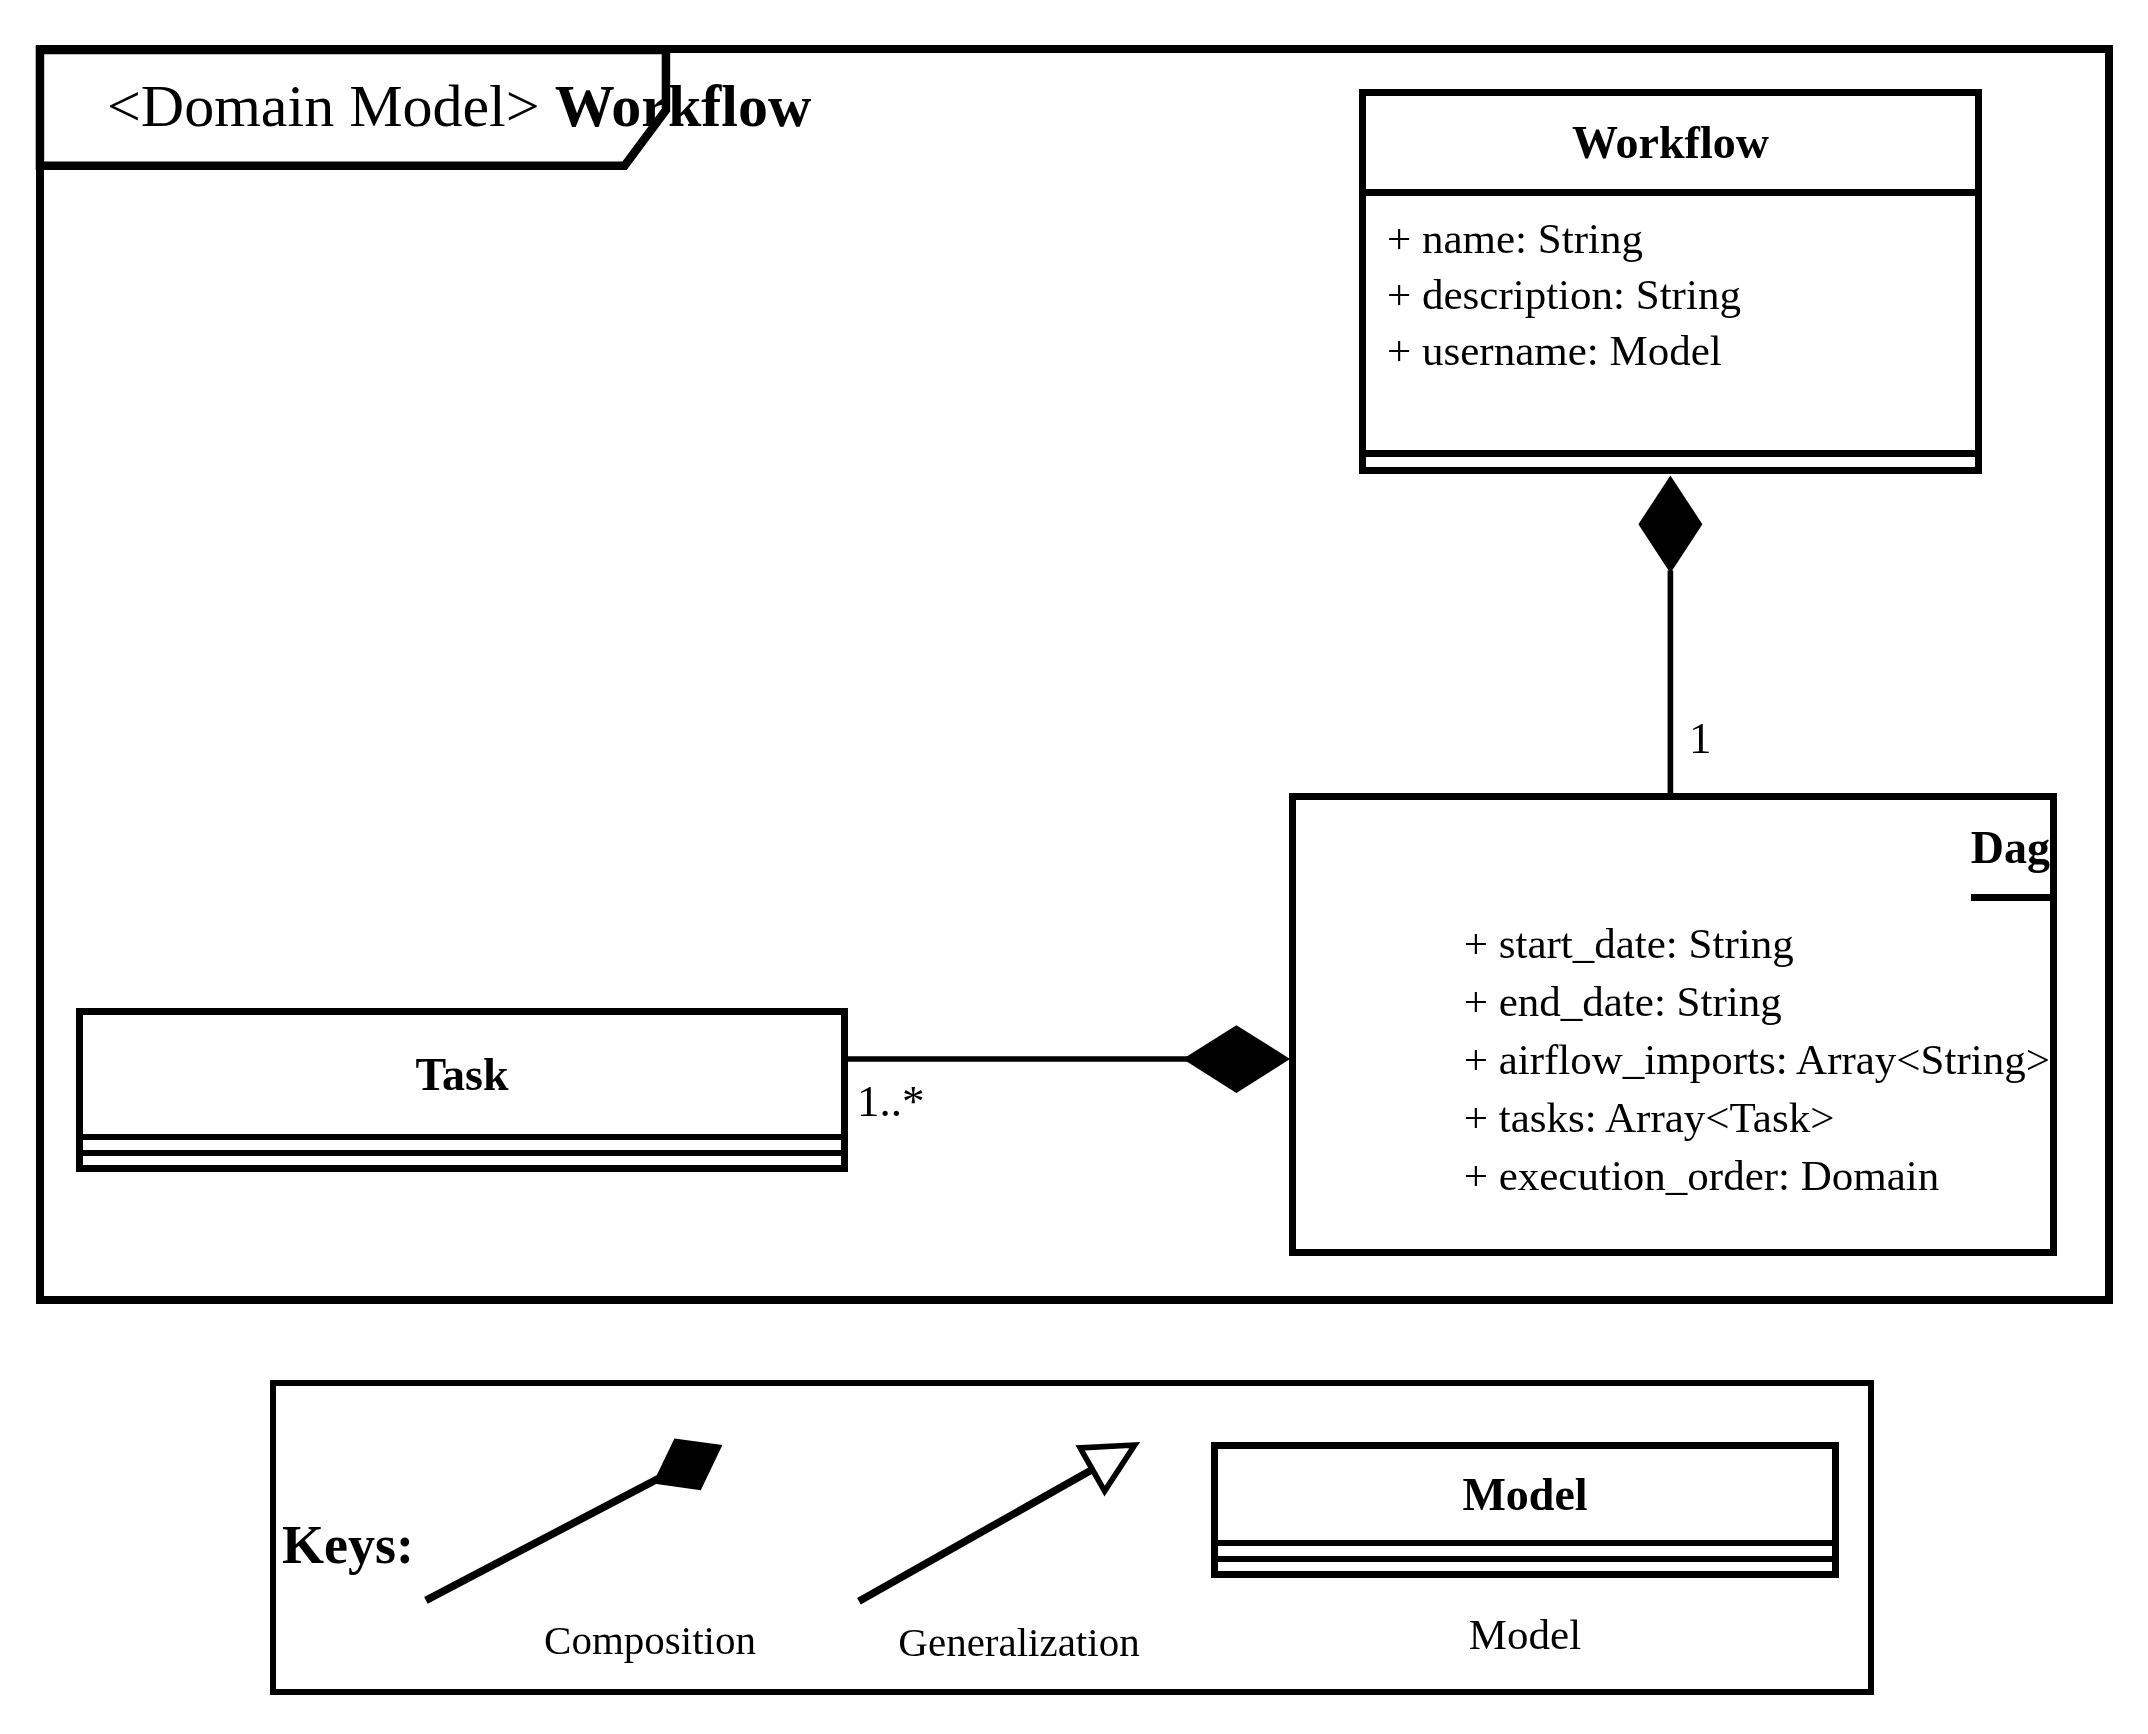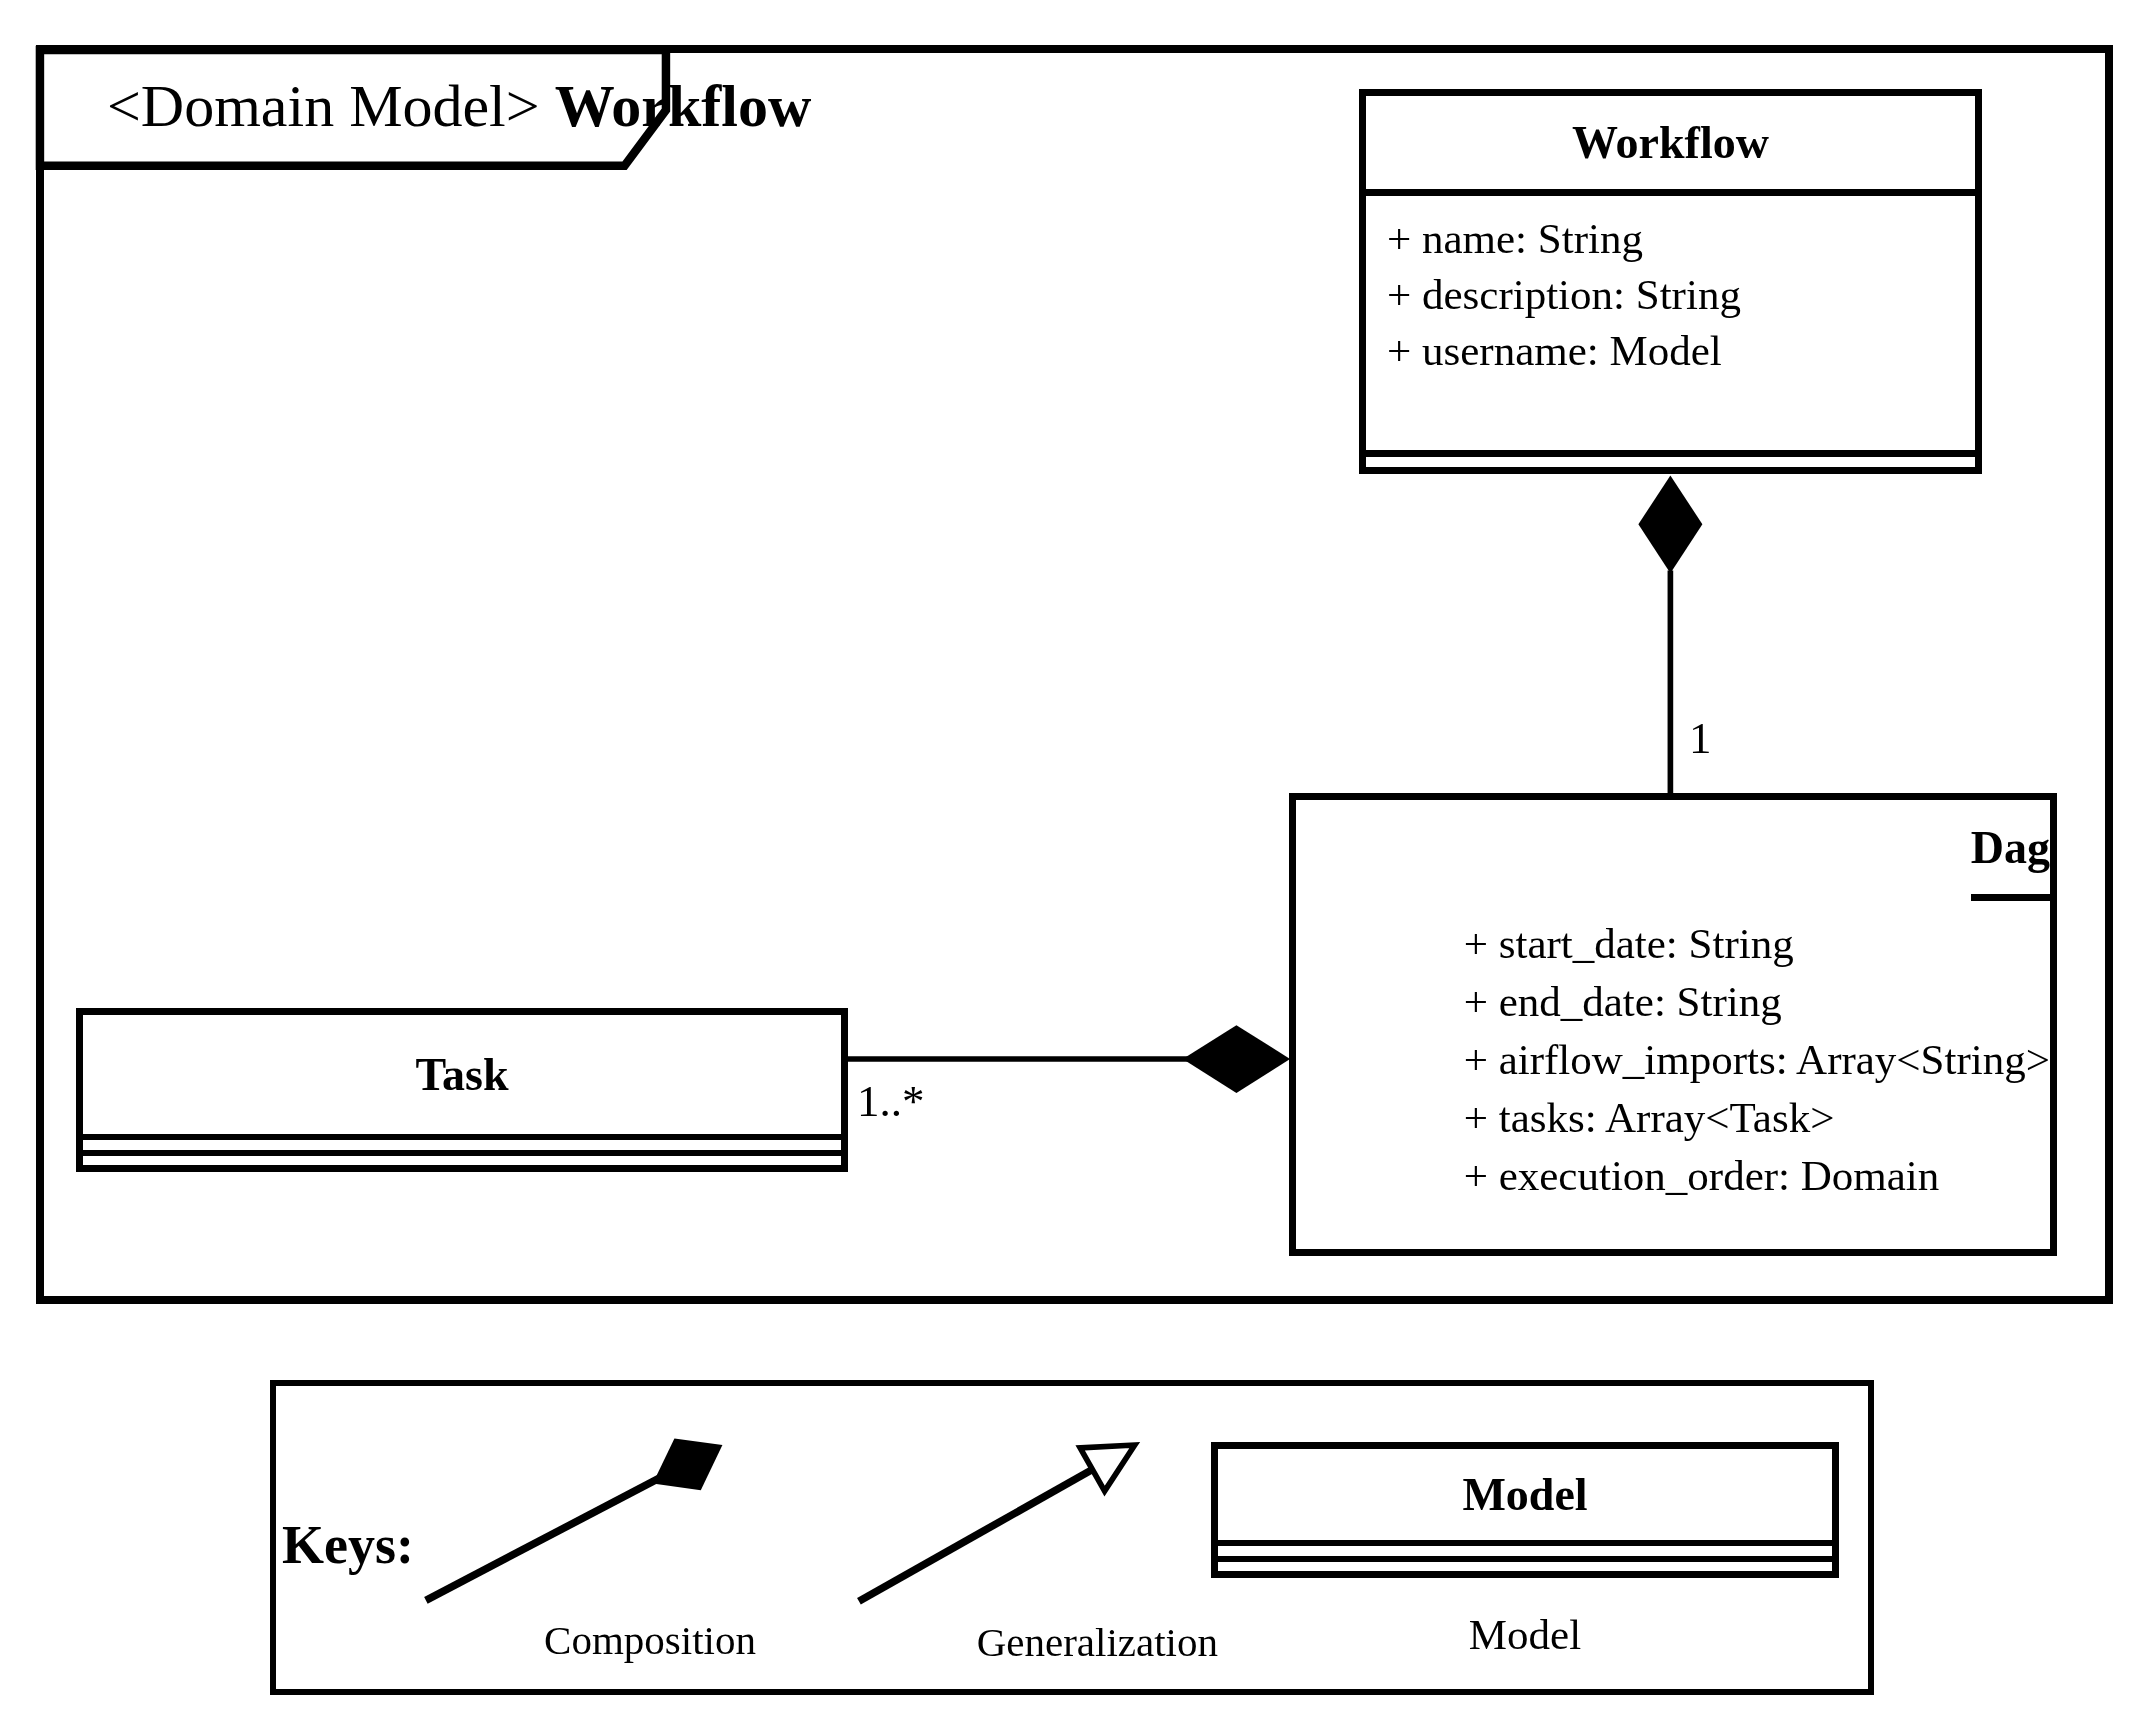--- a/index.html
+++ b/index.html
@@ -106,21 +106,21 @@
     font-weight: bold;
     white-space: nowrap;
   }
   .legend-caption {
     font-size: 41px;
     text-align: center;
     width: 320px;
     white-space: nowrap;
   }
   .cap-composition { left: 490px; top: 1616px; }
-  .cap-generalization { left: 898px; top: 1618px; text-align: right; }
+  .cap-generalization { left: 859px; top: 1618px; }
   .cap-model { left: 1365px; top: 1610px; font-size: 43px; }
 </style>
 </head>
 <body>
 
 <div class="abs frame"></div>
 
 <svg class="svg-layer" viewBox="0 0 2282 1842" xmlns="http://www.w3.org/2000/svg">
 
   <polygon points="42,53 707,53 707,117 663,176 42,176" fill="#ffffff" stroke="#000000" stroke-width="9"></polygon>

